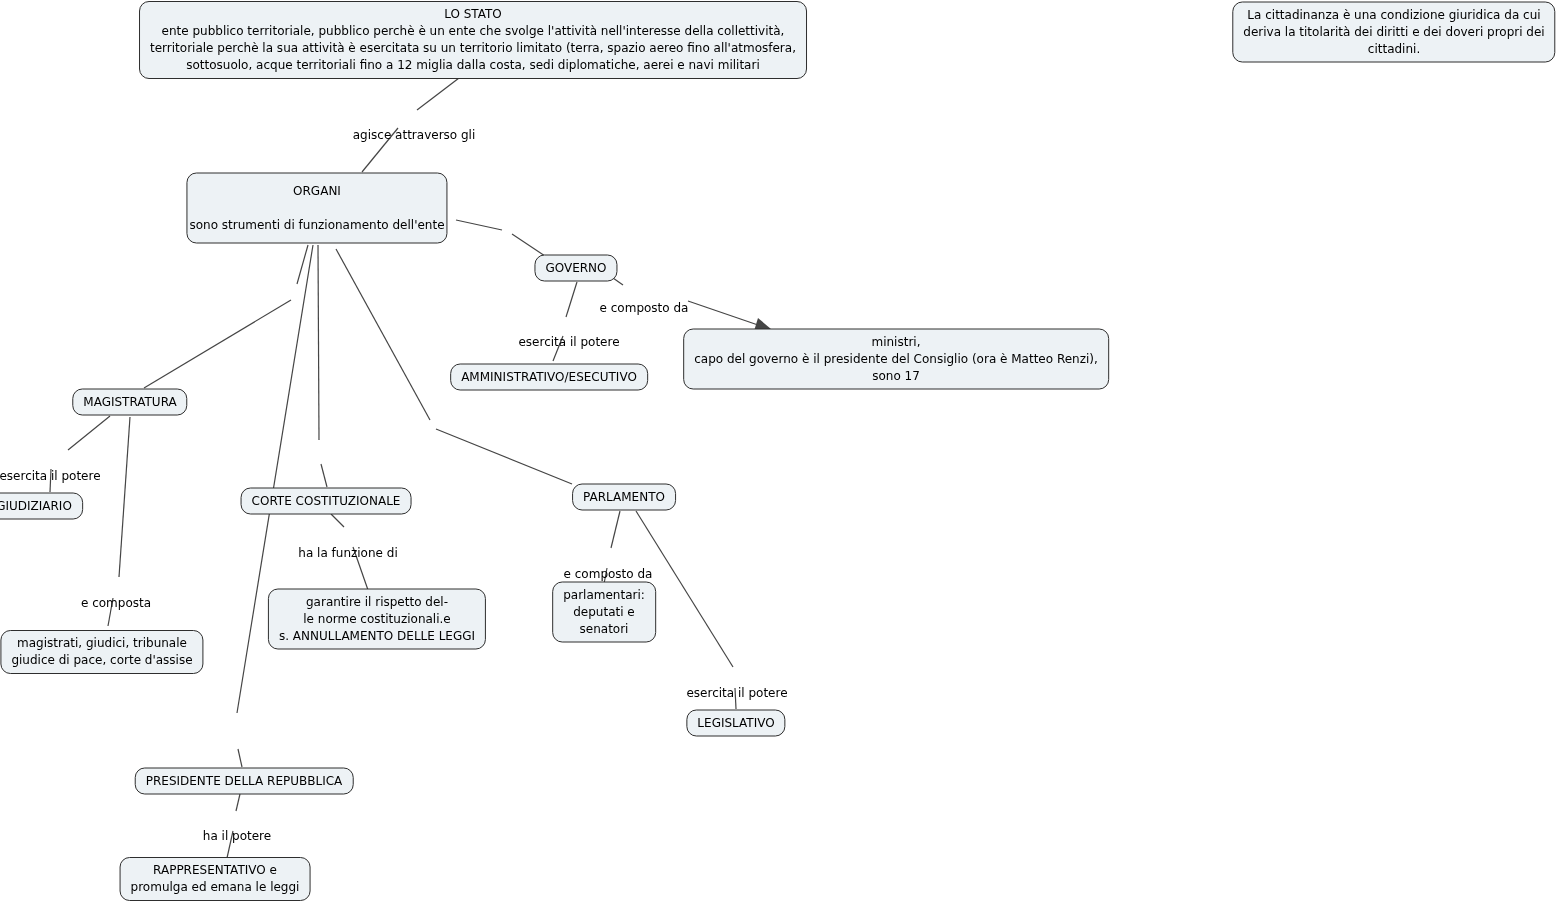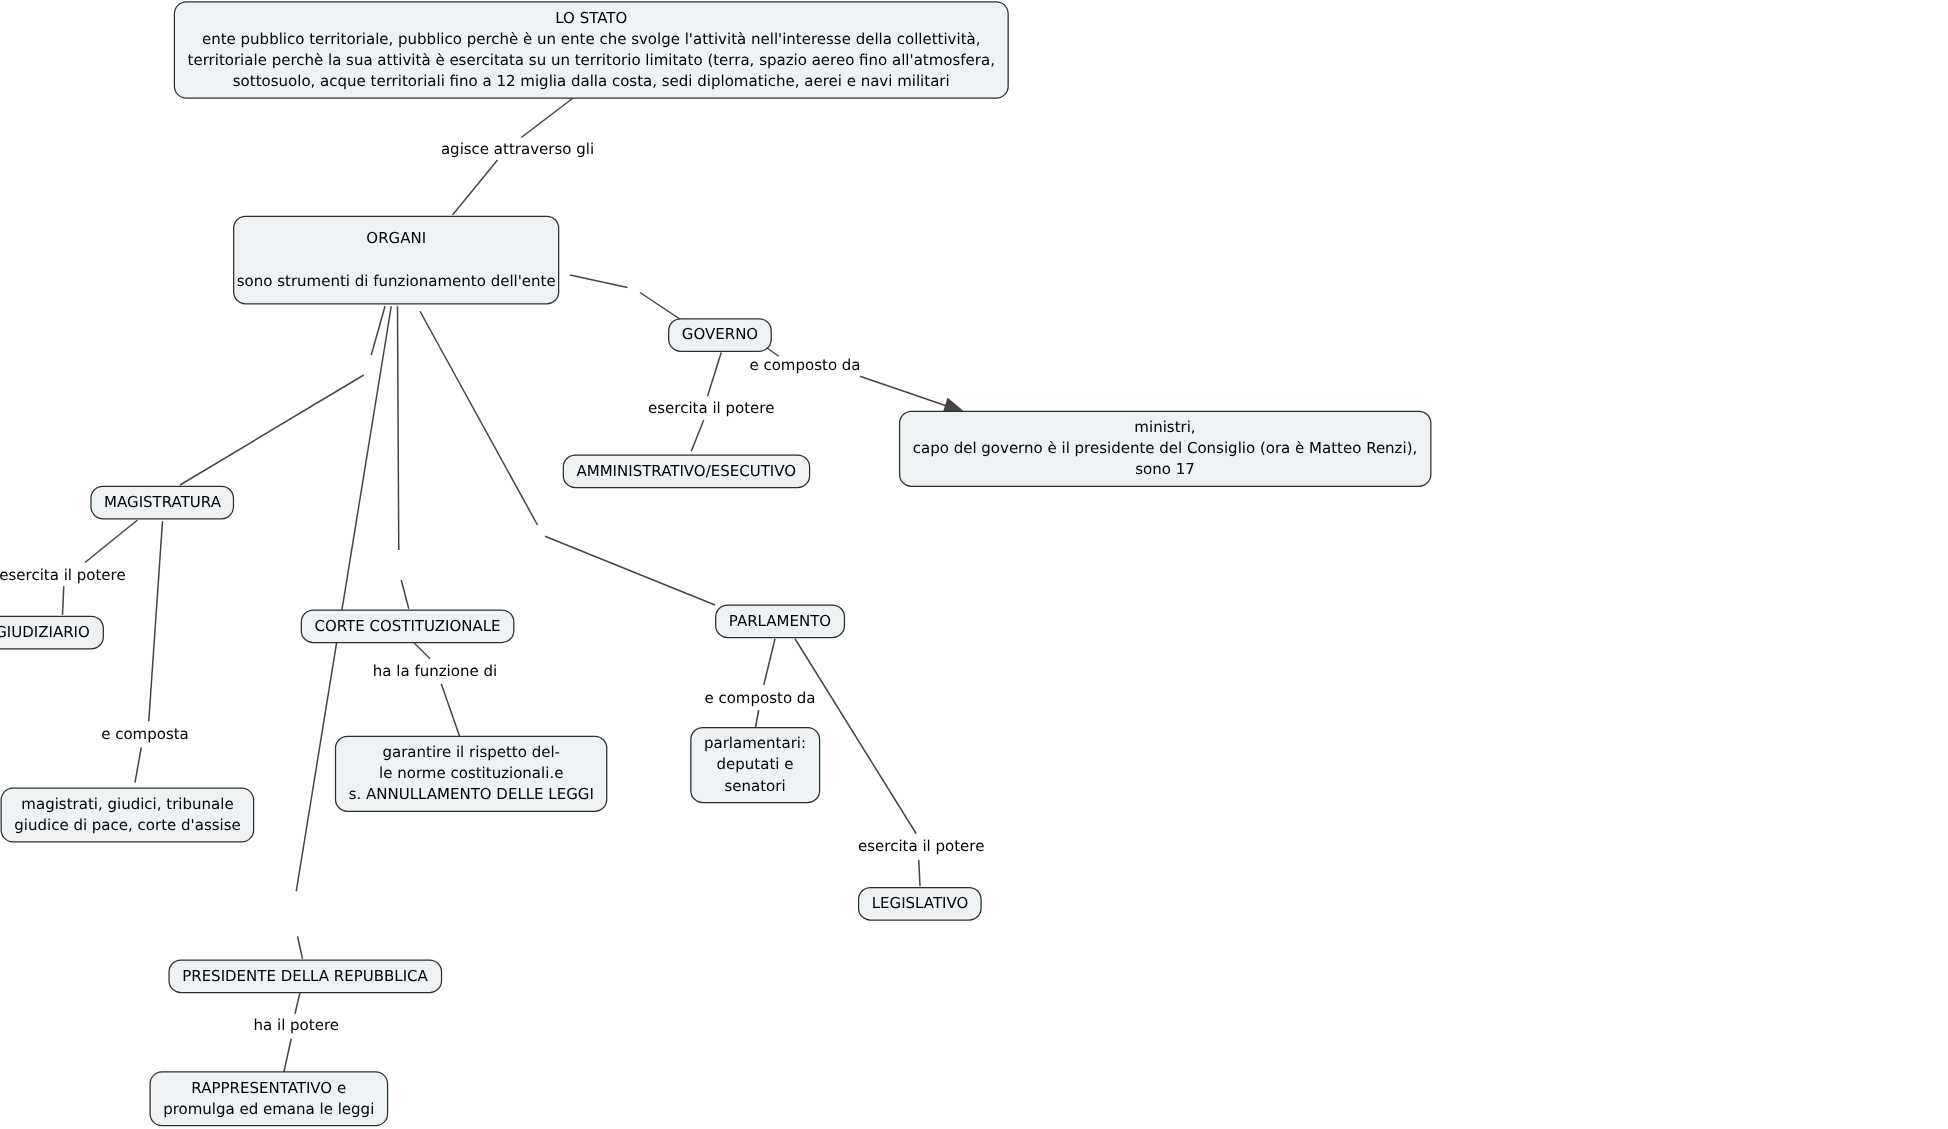--- a/index.html
+++ b/index.html
@@ -25,21 +25,21 @@
     border:1px solid var(--node-border);
     border-radius:10px;
     padding:4px 10px;
     font-size:12px;line-height:17px;
     text-align:center;white-space:pre;
     box-sizing:border-box;
   }
   .node--roomy{padding:9px 2px;}
   .edge-label{
     position:absolute;transform:translate(-50%,-50%);
-    font-size:12px;line-height:14px;white-space:pre;text-align:center;
+    font-size:12px;line-height:14px;white-space:pre;text-align:center;margin-top:16px;
   }
 </style>
 </head>
 <body>
 
 <div id="canvas">
 
   <svg class="wires" width="1558" height="903">
 
     <line x1="463" y1="75" x2="417" y2="110"></line>
@@ -83,26 +83,29 @@
     <line x1="735" y1="688" x2="736" y2="709"></line>
 
     <line x1="240" y1="794" x2="236" y2="811"></line>
     <line x1="233" y1="831" x2="227" y2="858"></line>
   </svg>
 
   <div class="node" style="left:473px;top:40px">LO STATO
 ente pubblico territoriale, pubblico perchè è un ente che svolge l'attività nell'interesse della collettività,
 territoriale perchè la sua attività è esercitata su un territorio limitato (terra, spazio aereo fino all'atmosfera,
 sottosuolo, acque territoriali fino a 12 miglia dalla costa, sedi diplomatiche, aerei e navi militari</div>
+  <div class="node" style="left:1394px;top:32px">La cittadinanza è una condizione giuridica da cui
+deriva la titolarità dei diritti e dei doveri propri dei
+cittadini.</div>
   <div class="node node--roomy" style="left:317px;top:208px">ORGANI
 
 sono strumenti di funzionamento dell'ente</div>
   <div class="node" style="left:576px;top:268px">GOVERNO</div>
   <div class="node" style="left:549px;top:377px">AMMINISTRATIVO/ESECUTIVO</div>
-  <div class="node" style="left:932px;top:359px">ministri,
+  <div class="node" style="left:896px;top:359px">ministri,
 capo del governo è il presidente del Consiglio (ora è Matteo Renzi),
 sono 17</div>
   <div class="node" style="left:130px;top:402px">MAGISTRATURA</div>
   <div class="node" style="left:34px;top:506px">GIUDIZIARIO</div>
   <div class="node" style="left:102px;top:652px">magistrati, giudici, tribunale
 giudice di pace, corte d'assise</div>
   <div class="node" style="left:326px;top:501px">CORTE COSTITUZIONALE</div>
   <div class="node" style="left:377px;top:619px">garantire il rispetto del-
 le norme costituzionali.e
 s. ANNULLAMENTO DELLE LEGGI</div>

